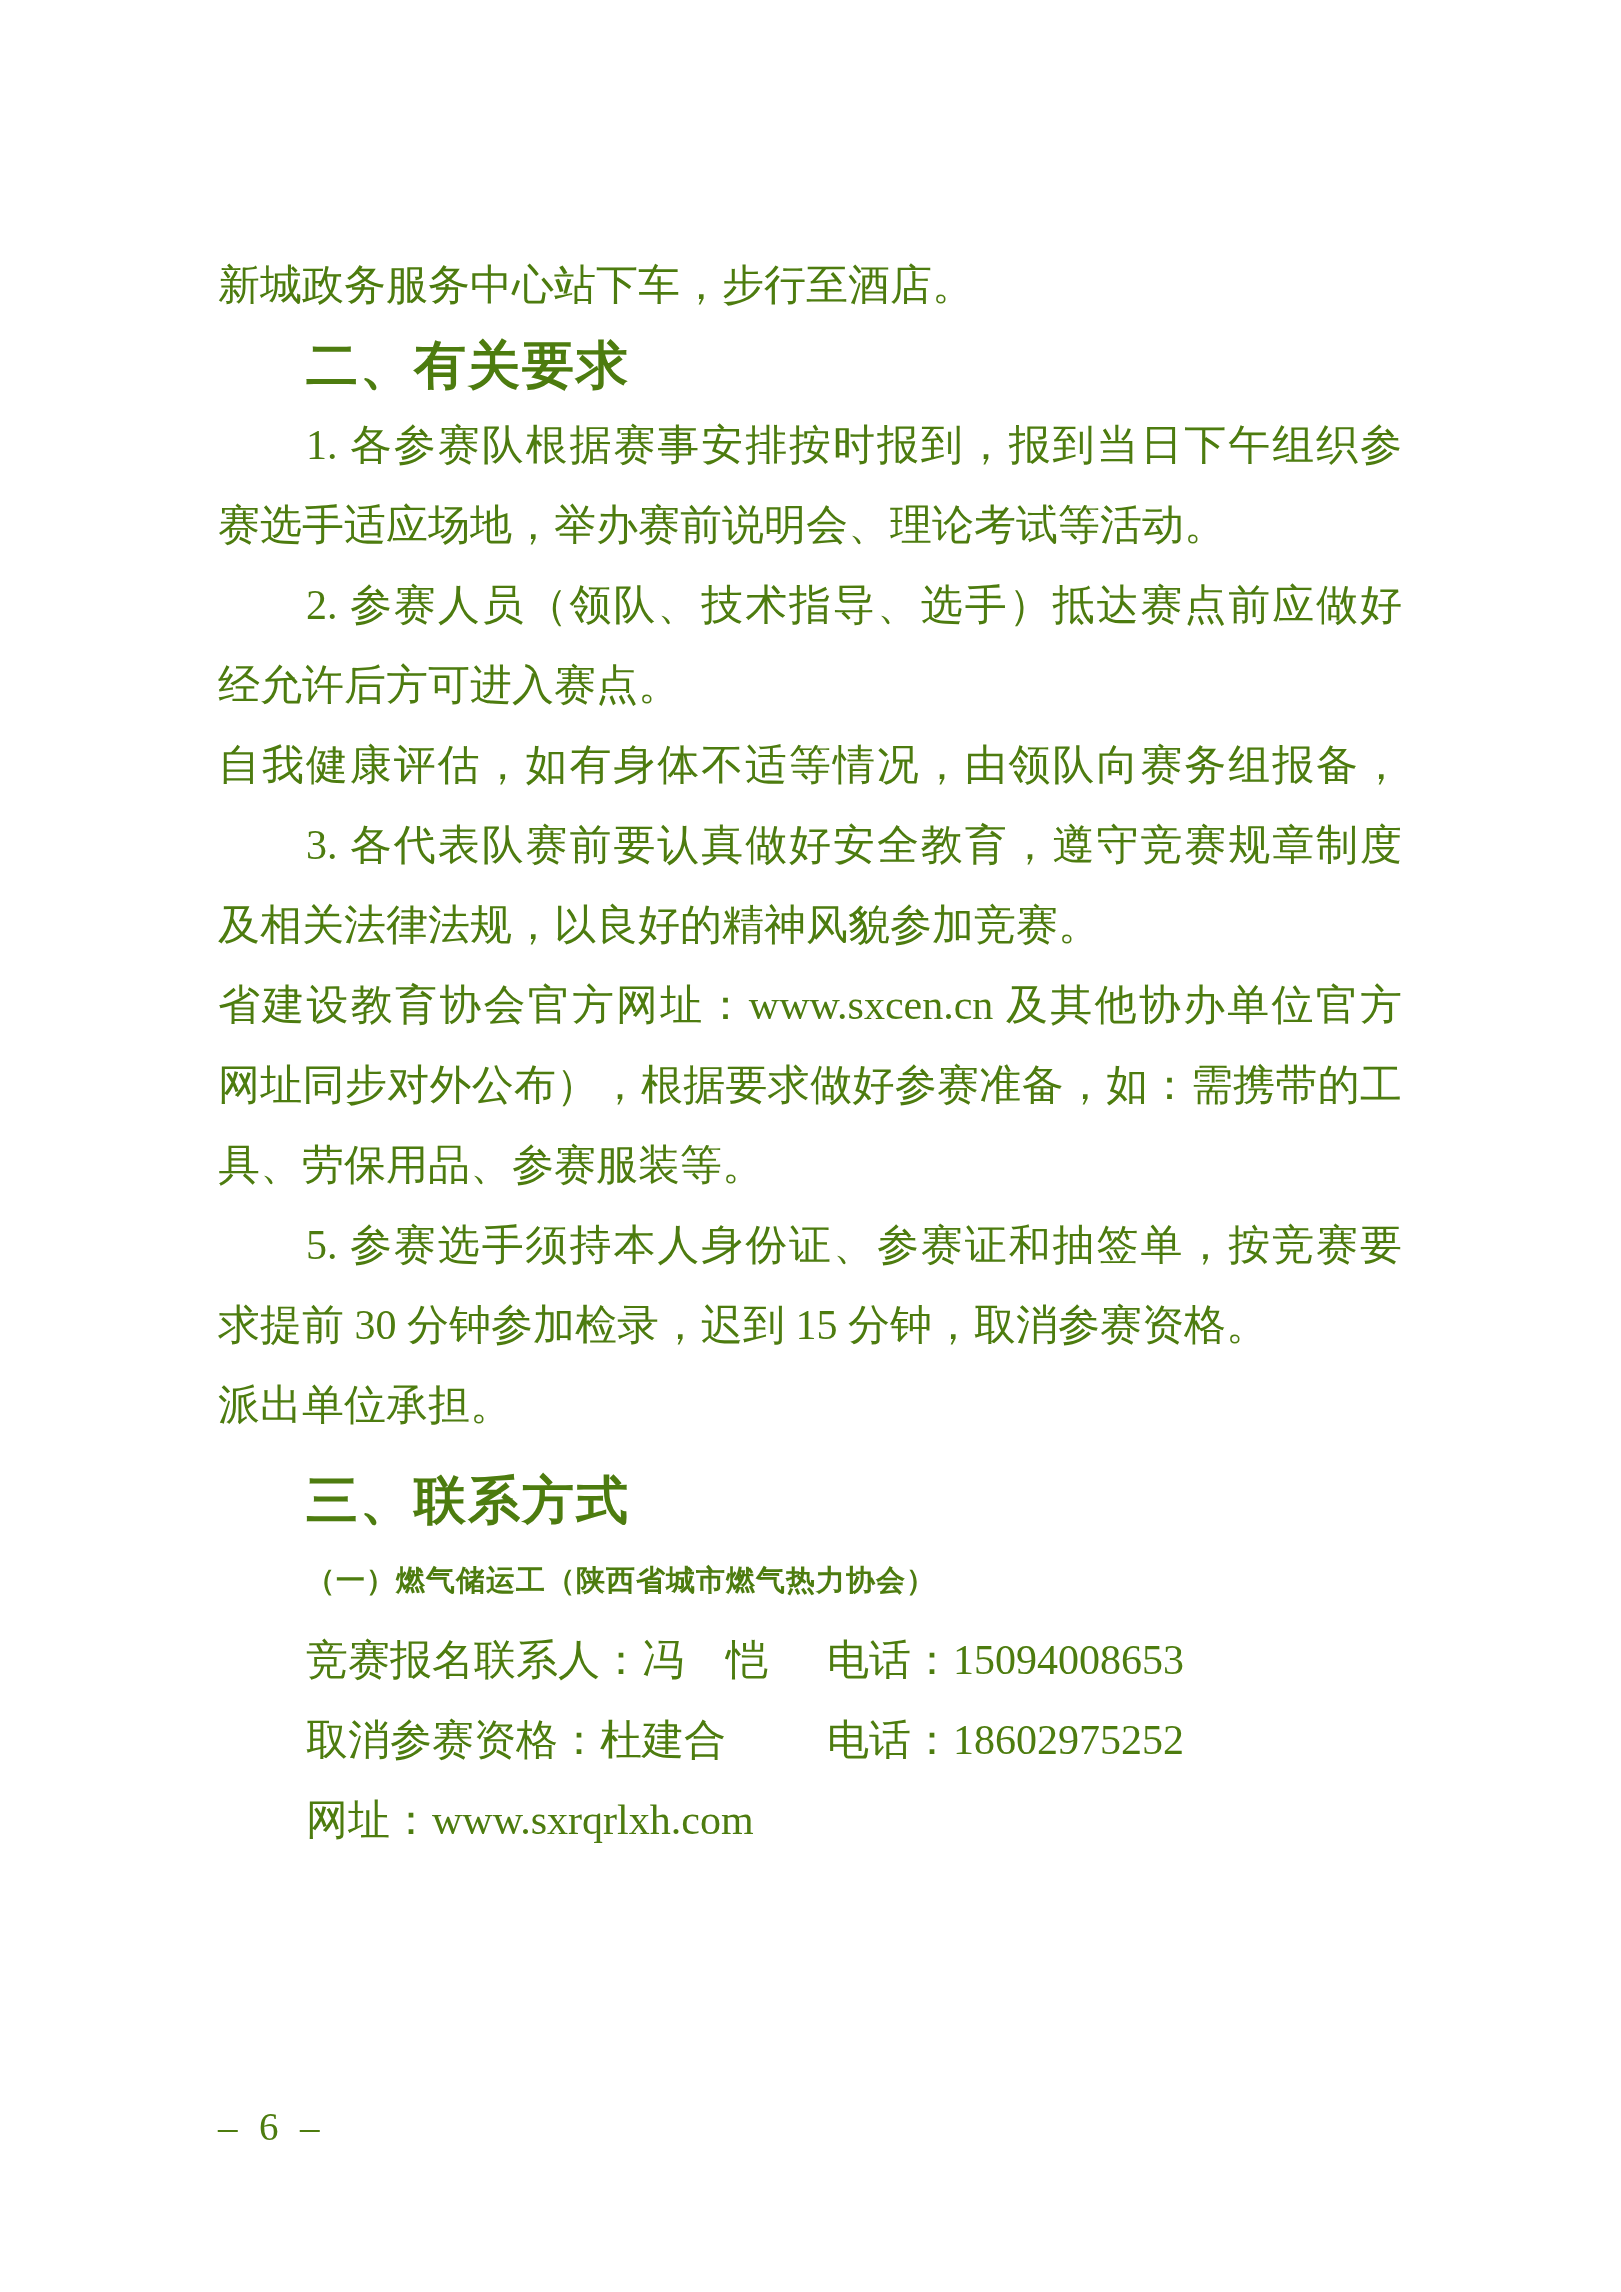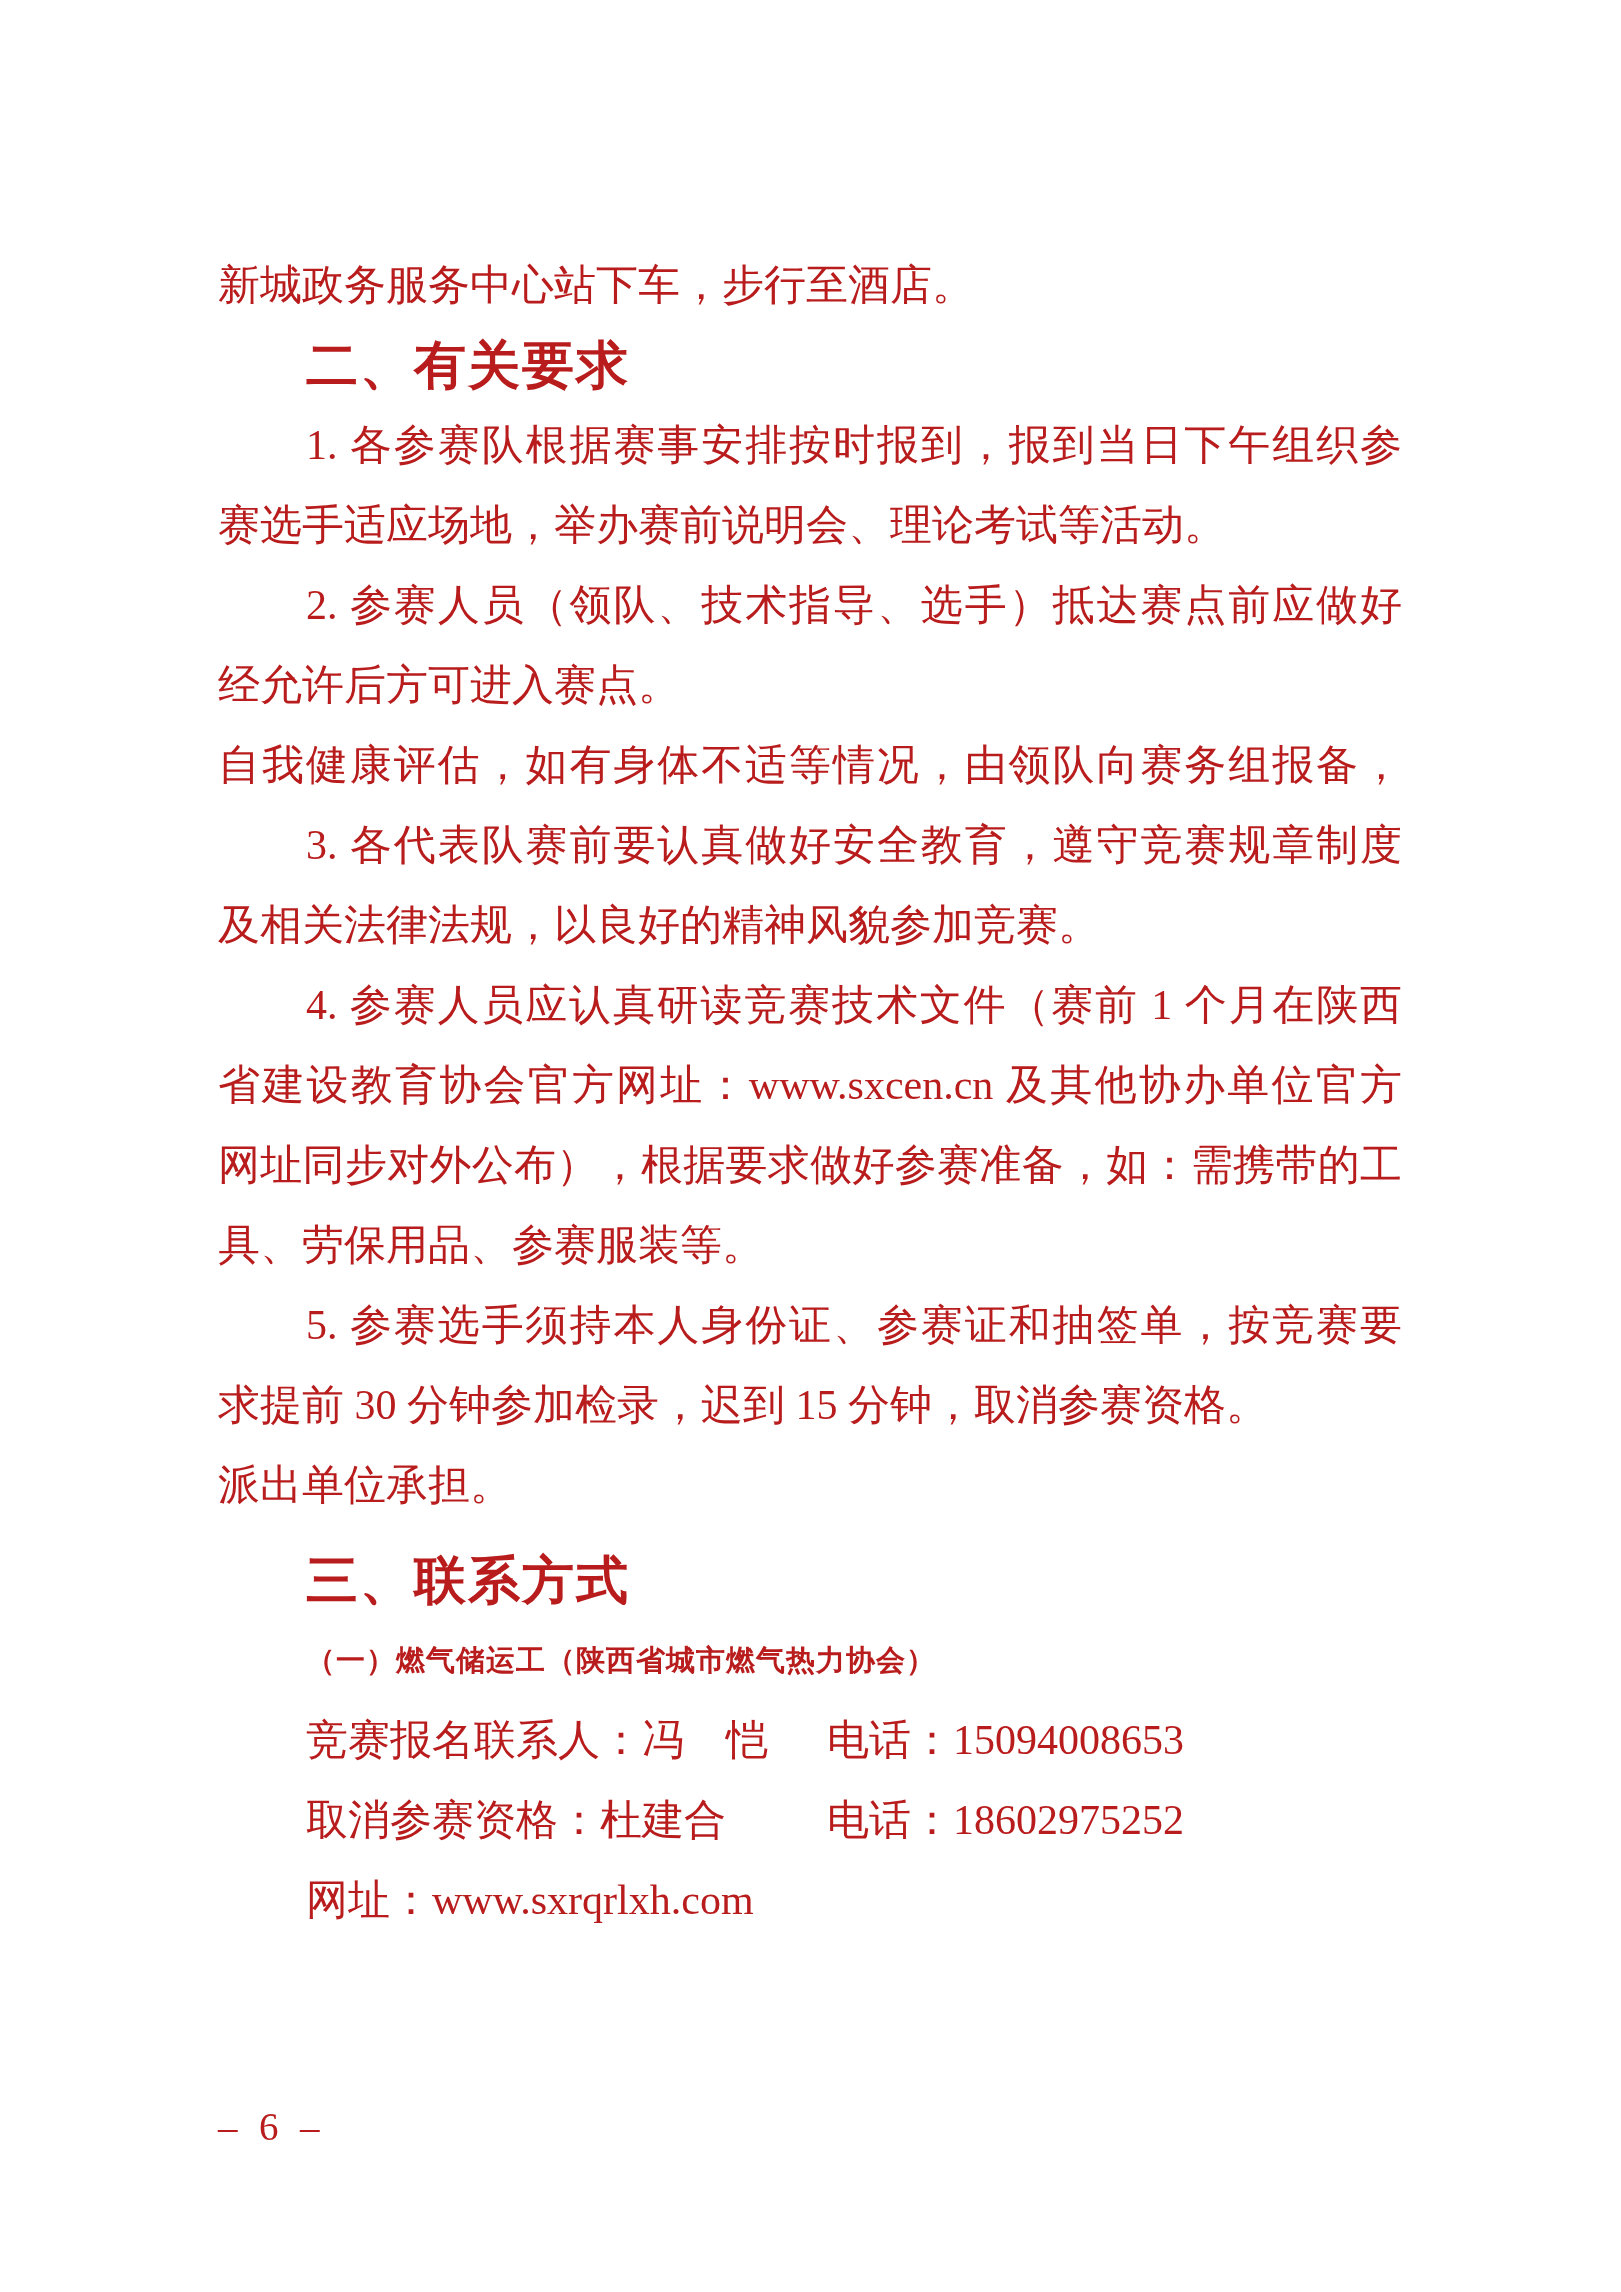--- a/index.html
+++ b/index.html
@@ -3,21 +3,21 @@
 <meta charset="utf-8">
 <style>
   html,body{margin:0;padding:0;background:#ffffff;}
   .page{
     position:relative;
     width:1621px;
     height:2293px;
     background:#ffffff;
     overflow:hidden;
     font-family:"Liberation Serif", serif;
-    color:#b91c1c;
+    color:#4d7c0f;
   }
   .content{
     position:absolute;
     left:218px;
     top:245px;
     width:1184px;
   }
   .line{
     height:80px;
     line-height:80px;
@@ -71,21 +71,20 @@
     <div class="line indent fill">1. 各参赛队根据赛事安排按时报到，报到当日下午组织参</div>
     <div class="line">赛选手适应场地，举办赛前说明会、理论考试等活动。</div>
 
     <div class="line indent fill">2. 参赛人员（领队、技术指导、选手）抵达赛点前应做好</div>
     <div class="line">经允许后方可进入赛点。</div>
     <div class="line fill">自我健康评估，如有身体不适等情况，由领队向赛务组报备，</div>
 
     <div class="line indent fill">3. 各代表队赛前要认真做好安全教育，遵守竞赛规章制度</div>
     <div class="line">及相关法律法规，以良好的精神风貌参加竞赛。</div>
 
-    <div class="line indent fill">4. 参赛人员应认真研读竞赛技术文件（赛前 1 个月在陕西</div>
     <div class="line fill">省建设教育协会官方网址：www.sxcen.cn 及其他协办单位官方</div>
     <div class="line fill">网址同步对外公布），根据要求做好参赛准备，如：需携带的工</div>
     <div class="line">具、劳保用品、参赛服装等。</div>
 
     <div class="line indent fill">5. 参赛选手须持本人身份证、参赛证和抽签单，按竞赛要</div>
     <div class="line">求提前 30 分钟参加检录，迟到 15 分钟，取消参赛资格。</div>
 
     <div class="line">派出单位承担。</div>
 
     <div class="line indent heading sect-gap">三、联系方式</div>

